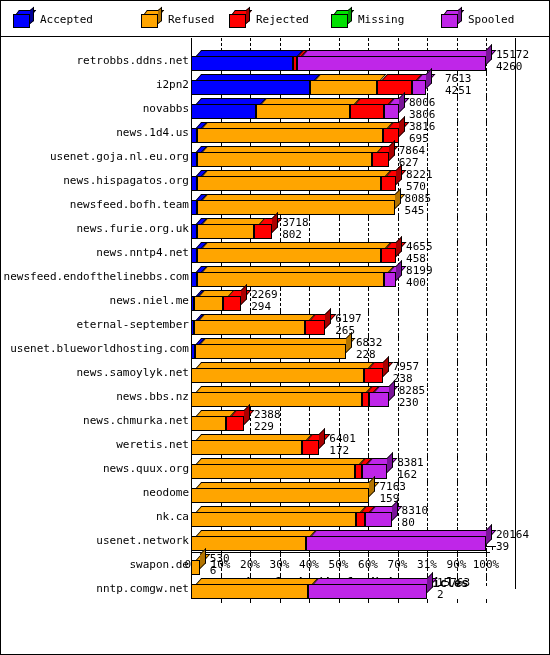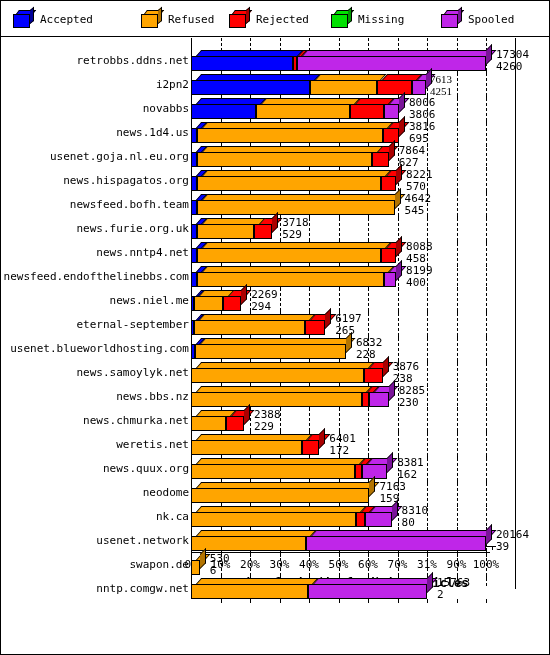--- a/index.html
+++ b/index.html
@@ -136,21 +136,21 @@
           <div class="barwrap">
             <div class="segtop" style="left: 5px; width: 101.775px; background: rgb(0, 0, 255); z-index: 20;"></div>
             <div class="seg" style="left: 0px; width: 101.775px; background: rgb(0, 0, 255); z-index: 20;"></div>
             <div class="segtop" style="left: 106.775px; width: 4.425px; background: rgb(255, 0, 0); z-index: 18;"></div>
             <div class="seg" style="left: 101.775px; width: 4.425px; background: rgb(255, 0, 0); z-index: 18;"></div>
             <div class="segtop" style="left: 111.2px; width: 188.8px; background: rgb(191, 38, 232); z-index: 16;"></div>
             <div class="seg" style="left: 106.2px; width: 188.8px; background: rgb(191, 38, 232); z-index: 16;"></div>
             <div class="segside" style="left: 295px; background: rgb(122, 20, 153); z-index: 30;"></div>
           </div>
           <div class="vals" style="left: 495px;">
-            <div>17304</div>
+            <div>15172</div>
             <div>4260</div>
           </div>
         </div>
         <div class="row" style="top: 36px;">
           <div class="rowlabel">i2pn2</div>
           <div class="tick" style="left: 219.5px;"></div>
           <div class="tick" style="left: 249px;"></div>
           <div class="tick" style="left: 278.5px;"></div>
           <div class="tick" style="left: 308px;"></div>
           <div class="tick" style="left: 337.5px;"></div>
@@ -163,21 +163,21 @@
             <div class="segtop" style="left: 5px; width: 119.475px; background: rgb(0, 0, 255); z-index: 20;"></div>
             <div class="seg" style="left: 0px; width: 119.475px; background: rgb(0, 0, 255); z-index: 20;"></div>
             <div class="segtop" style="left: 124.475px; width: 66.375px; background: rgb(255, 165, 0); z-index: 19;"></div>
             <div class="seg" style="left: 119.475px; width: 66.375px; background: rgb(255, 165, 0); z-index: 19;"></div>
             <div class="segtop" style="left: 190.85px; width: 35.4px; background: rgb(255, 0, 0); z-index: 18;"></div>
             <div class="seg" style="left: 185.85px; width: 35.4px; background: rgb(255, 0, 0); z-index: 18;"></div>
             <div class="segtop" style="left: 226.25px; width: 13.275px; background: rgb(191, 38, 232); z-index: 16;"></div>
             <div class="seg" style="left: 221.25px; width: 13.275px; background: rgb(191, 38, 232); z-index: 16;"></div>
             <div class="segside" style="left: 234.525px; background: rgb(122, 20, 153); z-index: 30;"></div>
           </div>
-          <div class="vals" style="left: 429px; font-family: Liberation Serif, serif;">
+          <div class="vals" style="left: 444px;">
             <div>7613</div>
             <div>4251</div>
           </div>
         </div>
         <div class="row" style="top: 60px;">
           <div class="rowlabel">novabbs</div>
           <div class="tick" style="left: 219.5px;"></div>
           <div class="tick" style="left: 249px;"></div>
           <div class="tick" style="left: 278.5px;"></div>
           <div class="tick" style="left: 308px;"></div>
@@ -294,21 +294,21 @@
           <div class="tick" style="left: 455.5px;"></div>
           <div class="tick" style="left: 485px;"></div>
           <div class="barwrap">
             <div class="segtop" style="left: 5px; width: 5.9px; background: rgb(0, 0, 255); z-index: 20;"></div>
             <div class="seg" style="left: 0px; width: 5.9px; background: rgb(0, 0, 255); z-index: 20;"></div>
             <div class="segtop" style="left: 10.9px; width: 197.65px; background: rgb(255, 165, 0); z-index: 19;"></div>
             <div class="seg" style="left: 5.9px; width: 197.65px; background: rgb(255, 165, 0); z-index: 19;"></div>
             <div class="segside" style="left: 203.55px; background: rgb(179, 116, 0); z-index: 30;"></div>
           </div>
           <div class="vals" style="left: 403.55px;">
-            <div>4642</div>
+            <div>8085</div>
             <div>545</div>
           </div>
         </div>
         <div class="row" style="top: 180px;">
           <div class="rowlabel">news.furie.org.uk</div>
           <div class="tick" style="left: 219.5px;"></div>
           <div class="tick" style="left: 249px;"></div>
           <div class="tick" style="left: 278.5px;"></div>
           <div class="tick" style="left: 308px;"></div>
           <div class="tick" style="left: 337.5px;"></div>
@@ -321,21 +321,21 @@
             <div class="segtop" style="left: 5px; width: 5.9px; background: rgb(0, 0, 255); z-index: 20;"></div>
             <div class="seg" style="left: 0px; width: 5.9px; background: rgb(0, 0, 255); z-index: 20;"></div>
             <div class="segtop" style="left: 10.9px; width: 57.525px; background: rgb(255, 165, 0); z-index: 19;"></div>
             <div class="seg" style="left: 5.9px; width: 57.525px; background: rgb(255, 165, 0); z-index: 19;"></div>
             <div class="segtop" style="left: 68.425px; width: 17.7px; background: rgb(255, 0, 0); z-index: 18;"></div>
             <div class="seg" style="left: 63.425px; width: 17.7px; background: rgb(255, 0, 0); z-index: 18;"></div>
             <div class="segside" style="left: 81.125px; background: rgb(170, 0, 0); z-index: 30;"></div>
           </div>
           <div class="vals" style="left: 281.125px;">
             <div>3718</div>
-            <div>529</div>
+            <div>802</div>
           </div>
         </div>
         <div class="row" style="top: 204px;">
           <div class="rowlabel">news.nntp4.net</div>
           <div class="tick" style="left: 219.5px;"></div>
           <div class="tick" style="left: 249px;"></div>
           <div class="tick" style="left: 278.5px;"></div>
           <div class="tick" style="left: 308px;"></div>
           <div class="tick" style="left: 337.5px;"></div>
           <div class="tick" style="left: 367px;"></div>
@@ -346,21 +346,21 @@
           <div class="barwrap">
             <div class="segtop" style="left: 5px; width: 5.9px; background: rgb(0, 0, 255); z-index: 20;"></div>
             <div class="seg" style="left: 0px; width: 5.9px; background: rgb(0, 0, 255); z-index: 20;"></div>
             <div class="segtop" style="left: 10.9px; width: 184.375px; background: rgb(255, 165, 0); z-index: 19;"></div>
             <div class="seg" style="left: 5.9px; width: 184.375px; background: rgb(255, 165, 0); z-index: 19;"></div>
             <div class="segtop" style="left: 195.275px; width: 14.75px; background: rgb(255, 0, 0); z-index: 18;"></div>
             <div class="seg" style="left: 190.275px; width: 14.75px; background: rgb(255, 0, 0); z-index: 18;"></div>
             <div class="segside" style="left: 205.025px; background: rgb(170, 0, 0); z-index: 30;"></div>
           </div>
           <div class="vals" style="left: 405.025px;">
-            <div>8088</div>
+            <div>4655</div>
             <div>458</div>
           </div>
         </div>
         <div class="row" style="top: 228px;">
           <div class="rowlabel">newsfeed.endofthelinebbs.com</div>
           <div class="tick" style="left: 219.5px;"></div>
           <div class="tick" style="left: 249px;"></div>
           <div class="tick" style="left: 278.5px;"></div>
           <div class="tick" style="left: 308px;"></div>
           <div class="tick" style="left: 337.5px;"></div>
@@ -472,21 +472,21 @@
           <div class="tick" style="left: 455.5px;"></div>
           <div class="tick" style="left: 485px;"></div>
           <div class="barwrap">
             <div class="segtop" style="left: 5px; width: 172.575px; background: rgb(255, 165, 0); z-index: 19;"></div>
             <div class="seg" style="left: 0px; width: 172.575px; background: rgb(255, 165, 0); z-index: 19;"></div>
             <div class="segtop" style="left: 177.575px; width: 19.175px; background: rgb(255, 0, 0); z-index: 18;"></div>
             <div class="seg" style="left: 172.575px; width: 19.175px; background: rgb(255, 0, 0); z-index: 18;"></div>
             <div class="segside" style="left: 191.75px; background: rgb(170, 0, 0); z-index: 30;"></div>
           </div>
           <div class="vals" style="left: 391.75px;">
-            <div>3876</div>
+            <div>7957</div>
             <div>238</div>
           </div>
         </div>
         <div class="row" style="top: 348px;">
           <div class="rowlabel">news.bbs.nz</div>
           <div class="tick" style="left: 219.5px;"></div>
           <div class="tick" style="left: 249px;"></div>
           <div class="tick" style="left: 278.5px;"></div>
           <div class="tick" style="left: 308px;"></div>
           <div class="tick" style="left: 337.5px;"></div>

